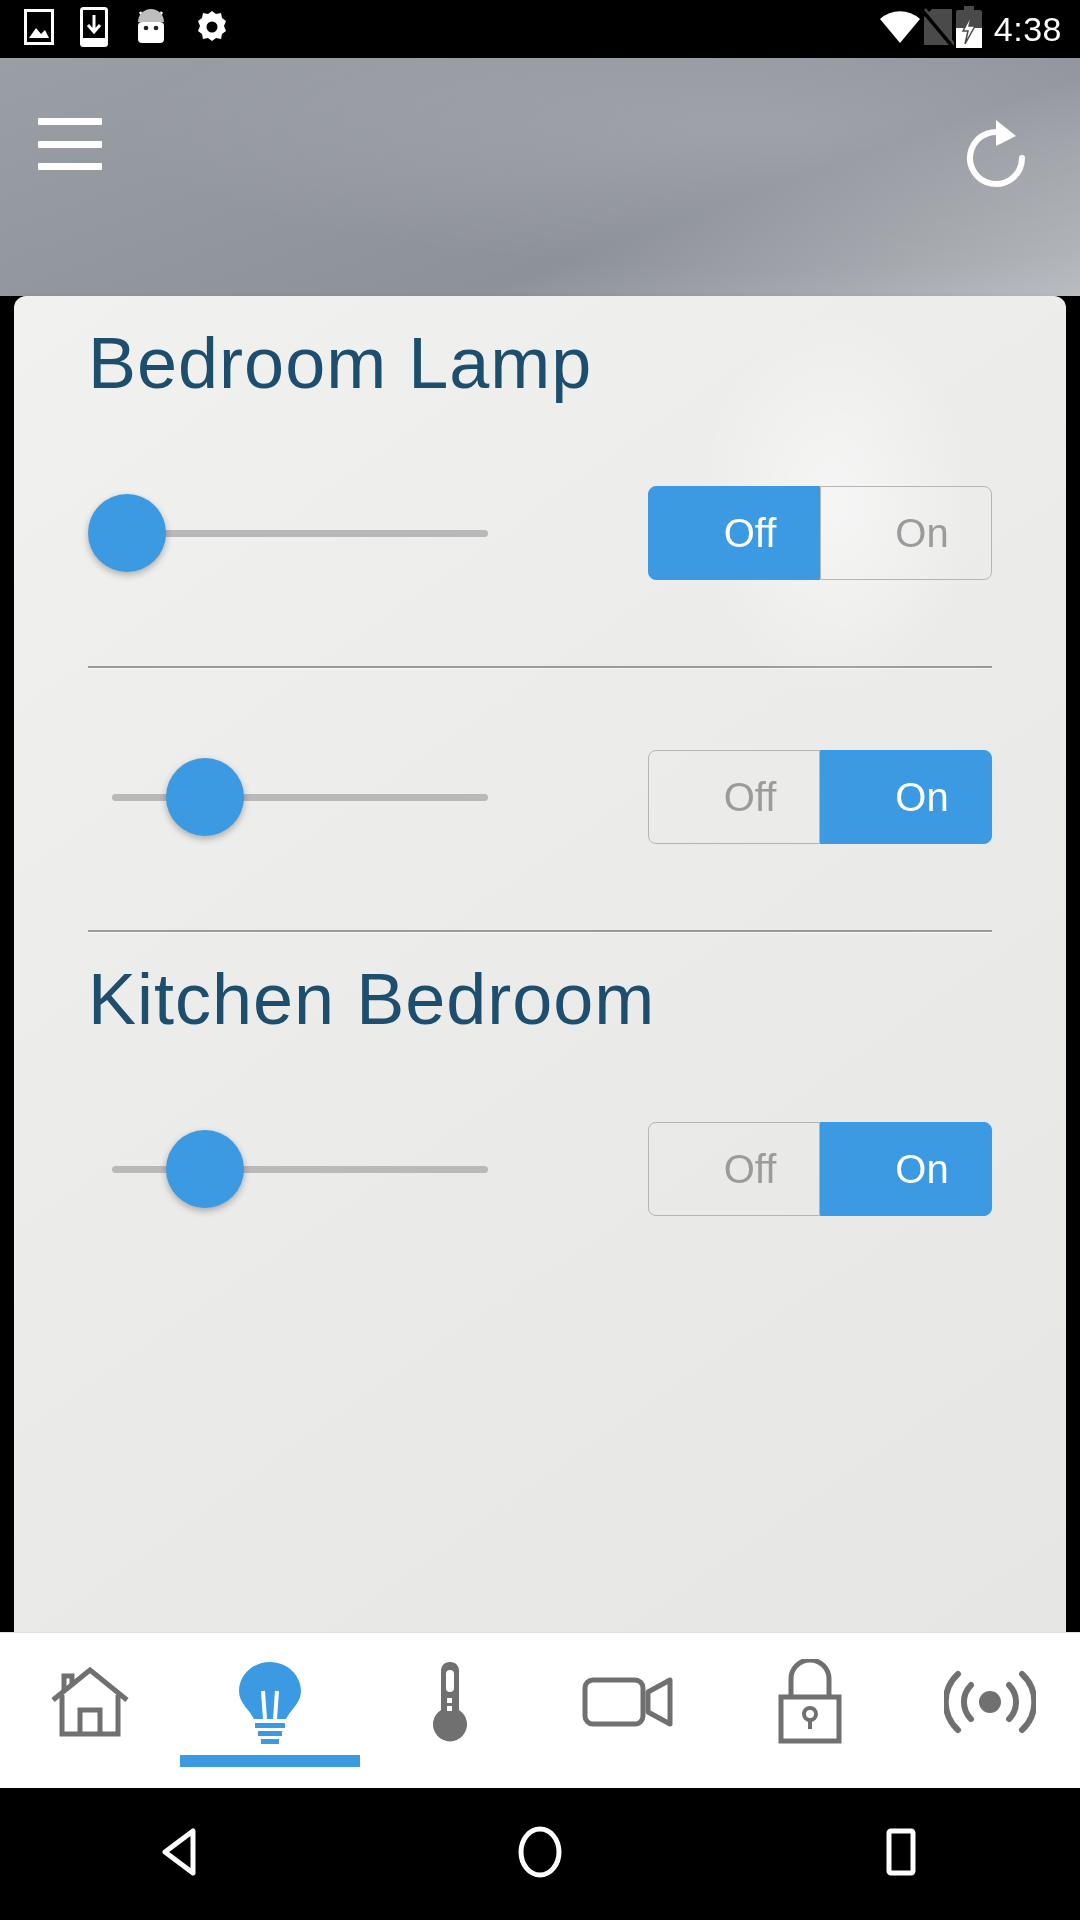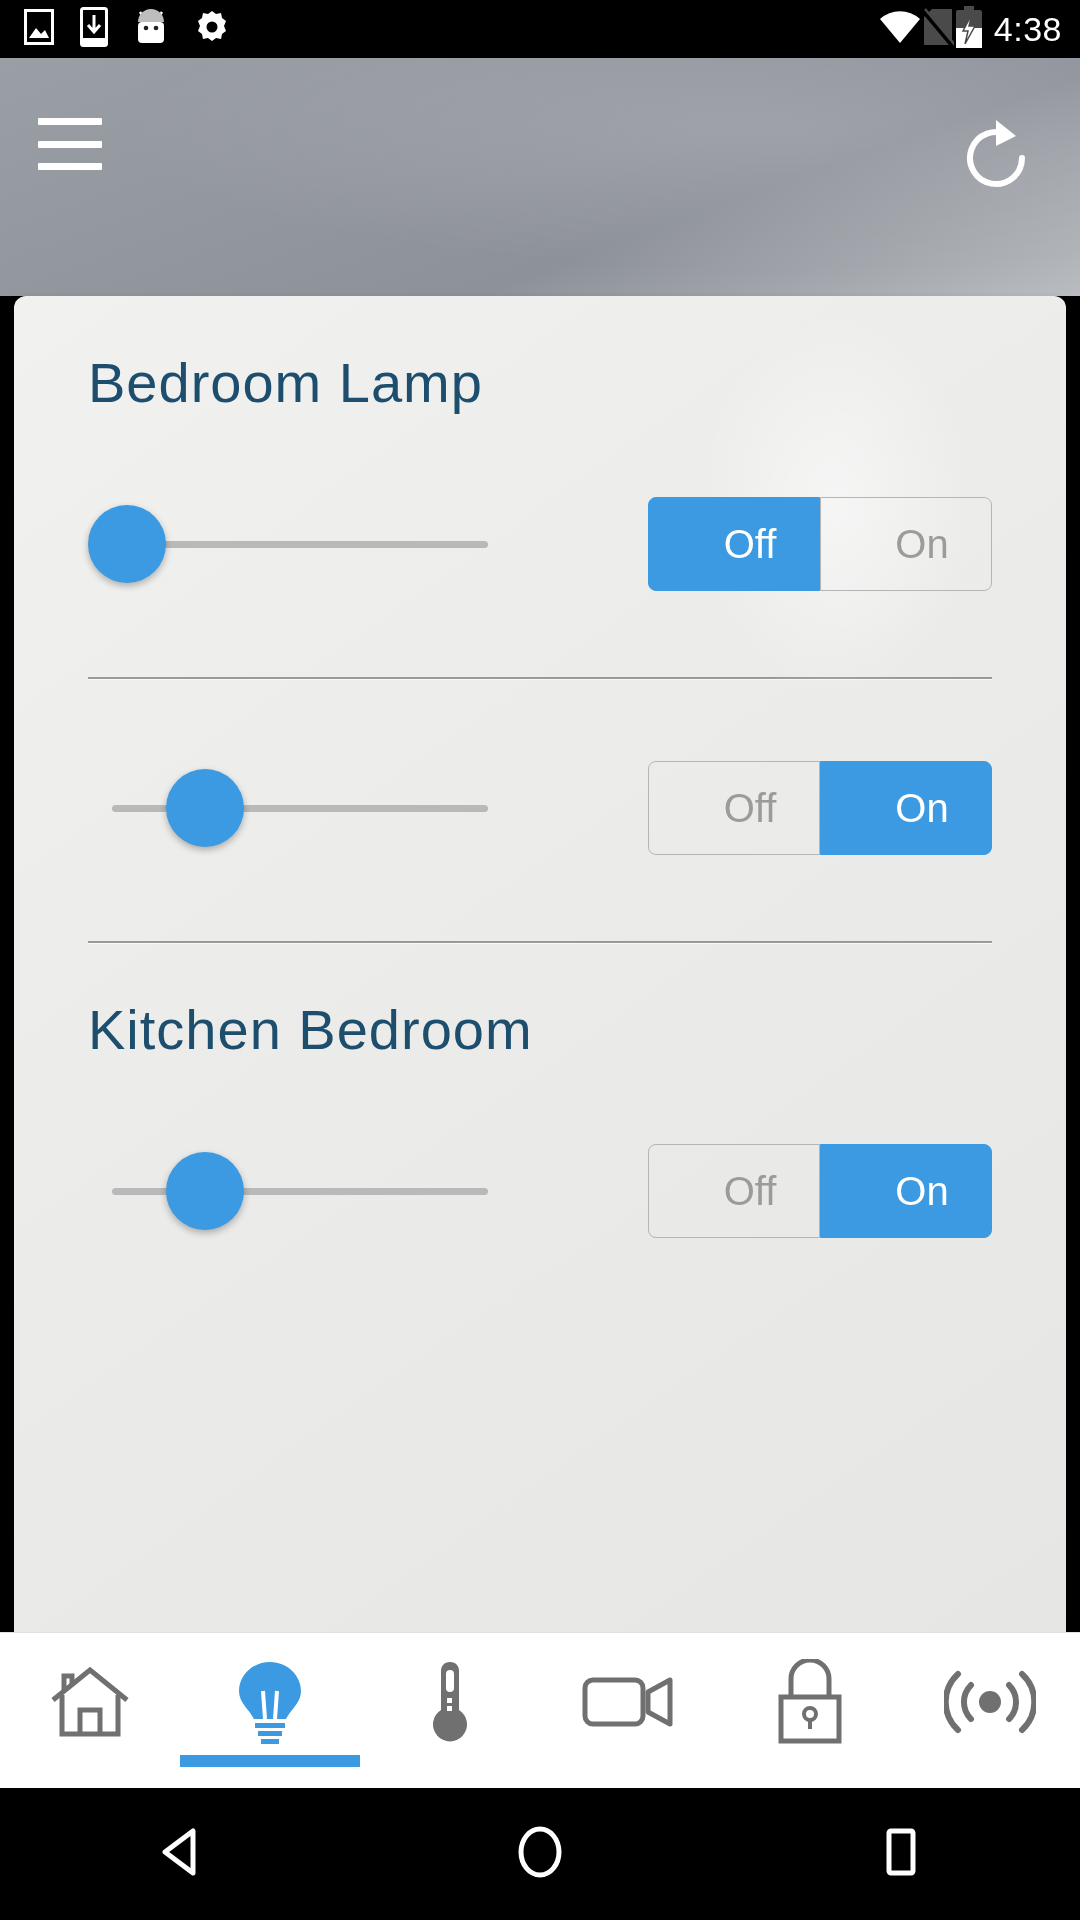--- a/index.html
+++ b/index.html
@@ -57,22 +57,22 @@
     overflow:hidden;
     box-shadow:0 2px 6px rgba(0,0,0,0.14);
   }
   .card:before{
     content:""; position:absolute; top:0; right:80px; width:300px; height:420px;
     background:radial-gradient(ellipse at center, rgba(255,255,255,0.5), rgba(255,255,255,0) 65%);
     pointer-events:none;
   }
   .light-item { position:relative; padding:0 74px; }
   .light-title {
-    color:#1d4e6e; font-size:56px; font-weight:400; letter-spacing:1px;
-    padding-top:54px;
+    color:#1d4e6e; font-size:72px; font-weight:400; letter-spacing:1px;
+    padding-top:26px;
   }
   .controls {
     display:flex; align-items:center; margin-top:74px; height:110px;
   }
   
   .slider { position:relative; width:400px; height:110px; cursor:pointer; }
   .slider-track {
     position:absolute; top:50%; left:24px; right:0; height:7px;
     margin-top:-3px; background:#b9b9b9; border-radius:4px;
   }

